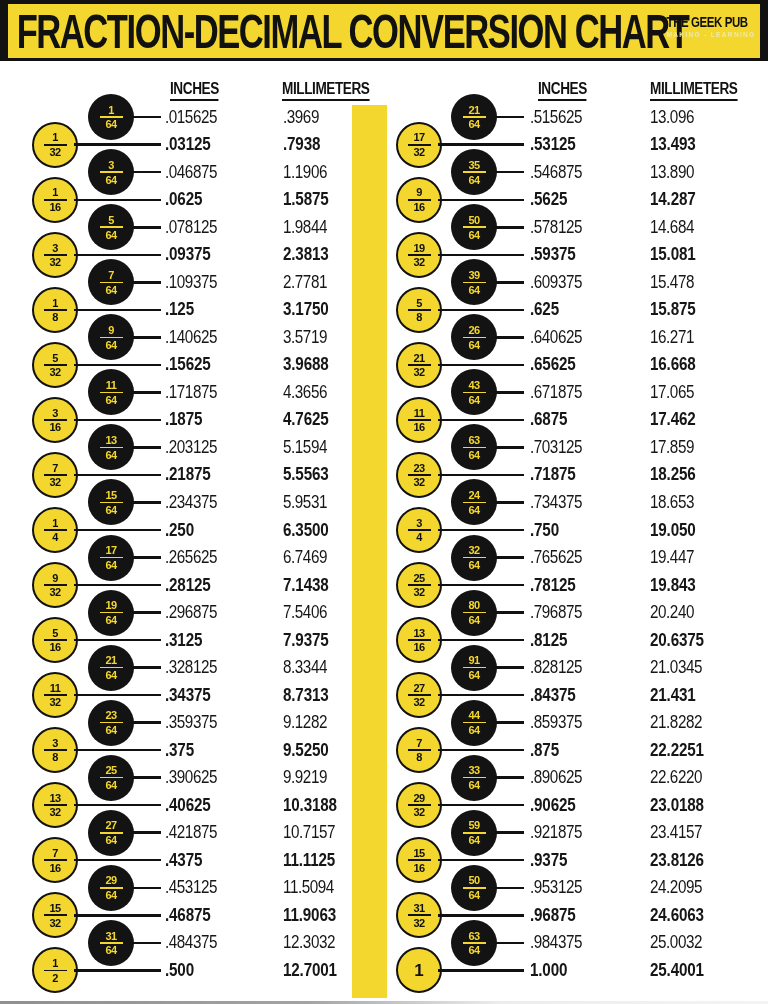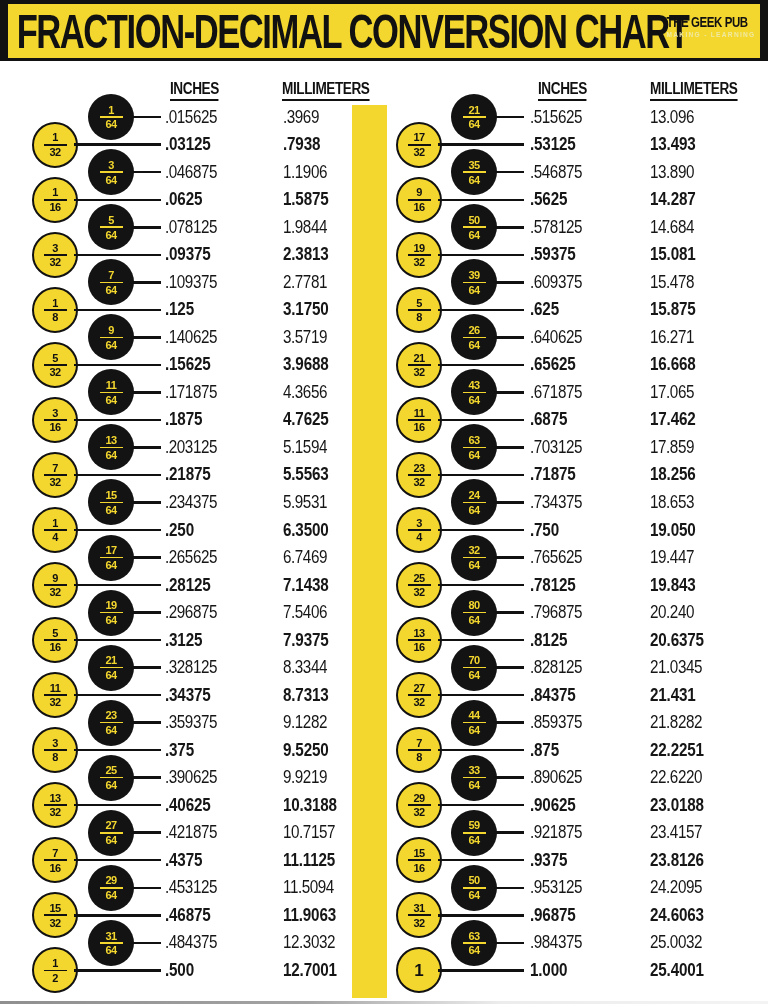--- a/index.html
+++ b/index.html
@@ -608,21 +608,21 @@
         <span class="num">13</span>
         <span class="fbar"></span>
         <span class="den">16</span>
       </div>
       <div class="connector" style="left: 438px; width: 86px;"></div>
       <span class="val bold" style="left: 530px;">.8125</span>
       <span class="val bold" style="left: 650px;">20.6375</span>
     </div>
     <div class="row" style="top: 667.6px;">
       <div class="circle black" style="left: 451px;">
-        <span class="num">70</span>
+        <span class="num">91</span>
         <span class="fbar"></span>
         <span class="den">64</span>
       </div>
       <div class="connector" style="left: 494px; width: 30px;"></div>
       <span class="val" style="left: 530px;">.828125</span>
       <span class="val" style="left: 650px;">21.0345</span>
     </div>
     <div class="row" style="top: 695.12px;">
       <div class="circle yellow" style="left: 396px;">
         <span class="num">27</span>

